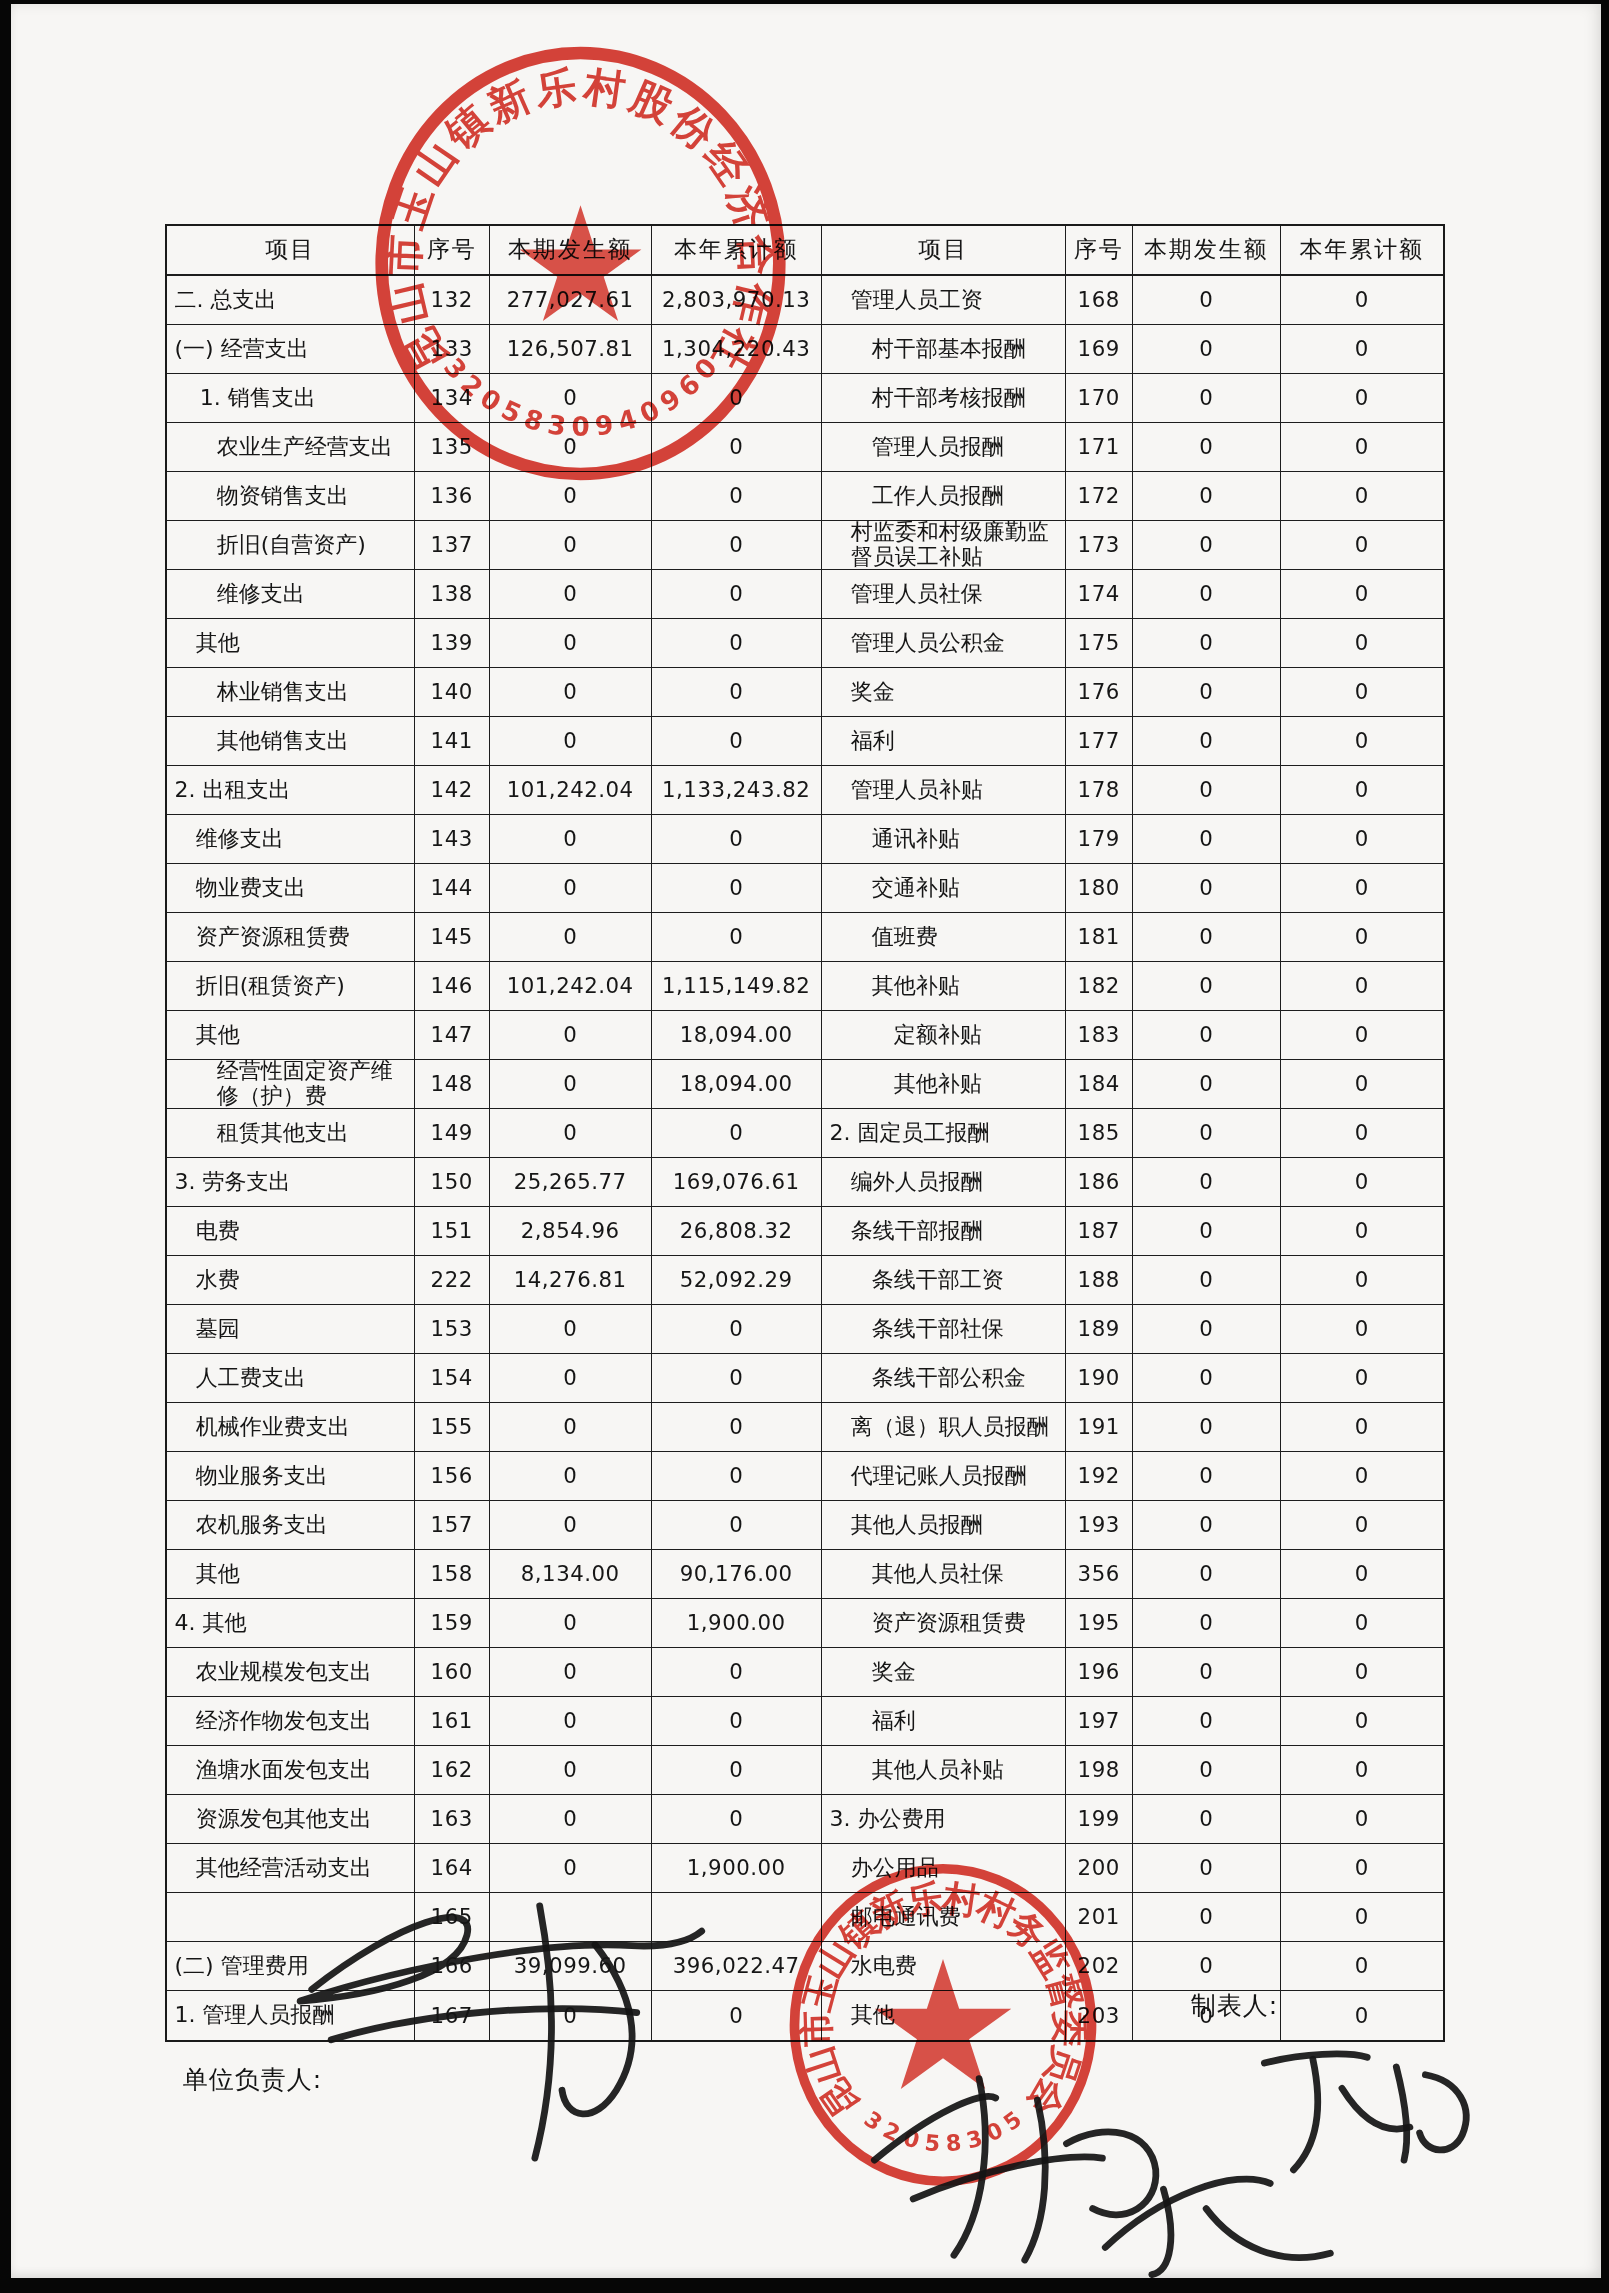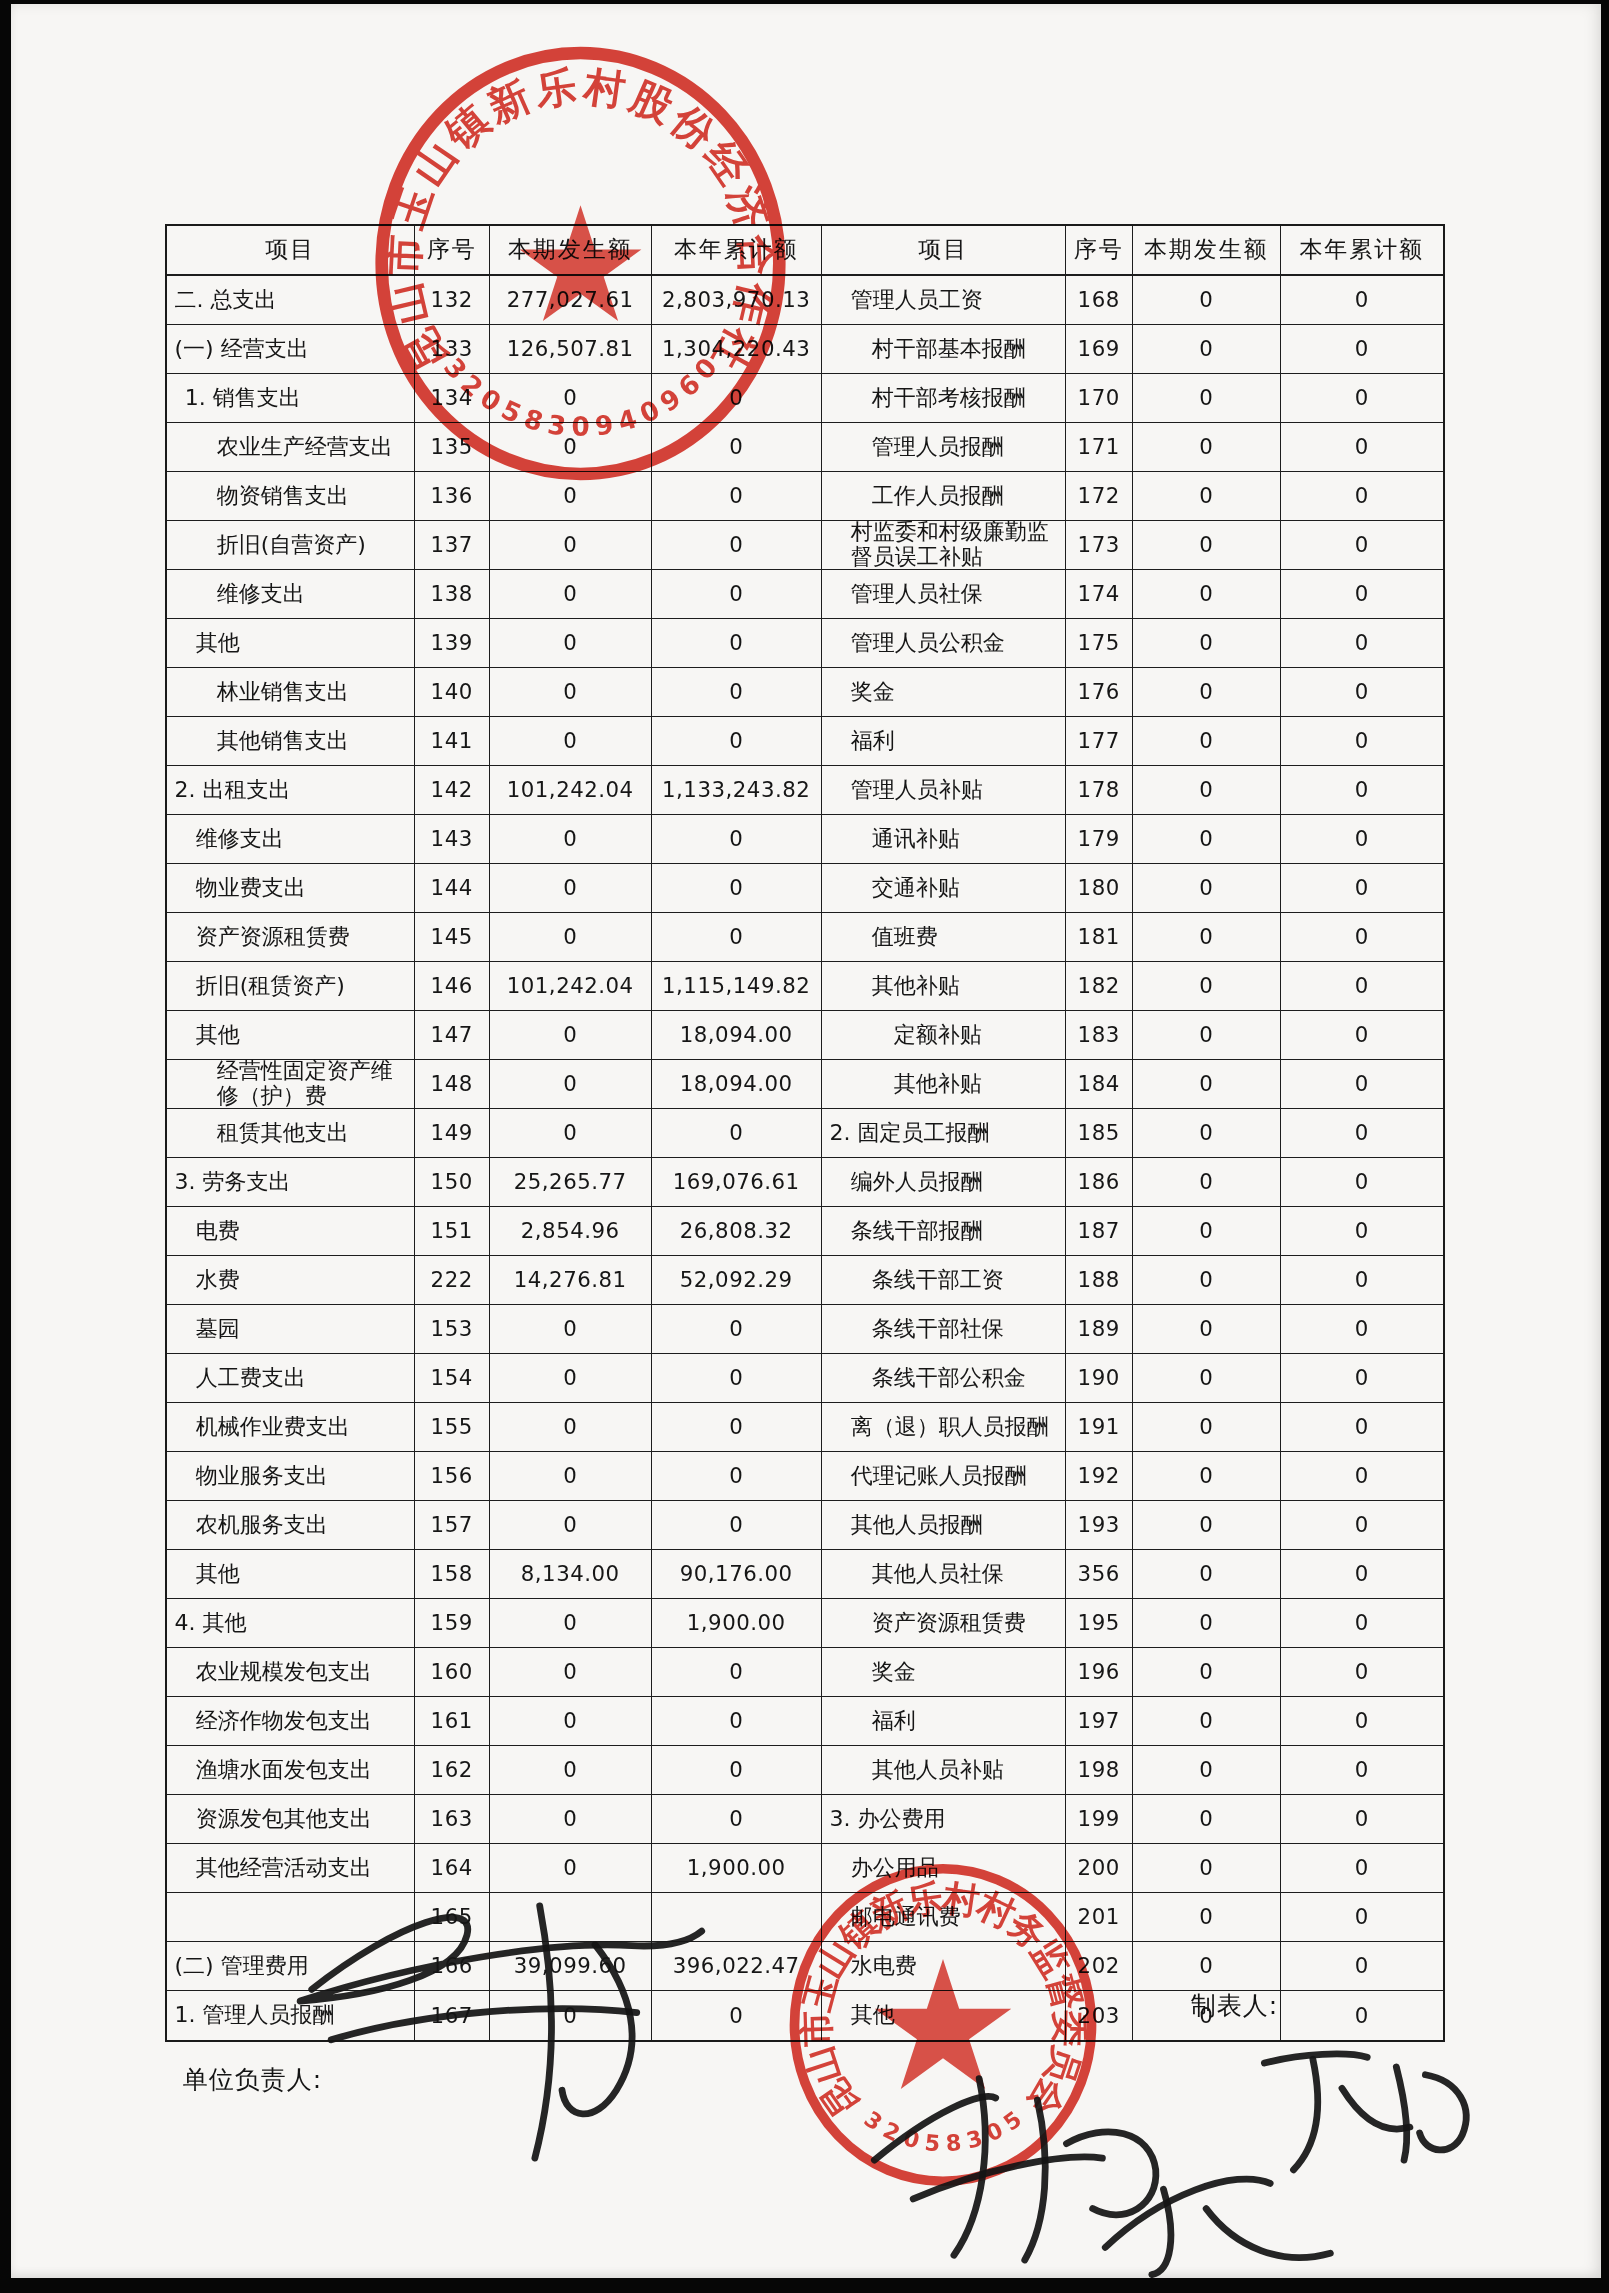--- a/index.html
+++ b/index.html
@@ -59,21 +59,21 @@
       <div class="c num">0</div>
       <div class="c num">0</div>
       <div class="c lab" style="padding-left: 7.8px;">(一) 经营支出</div>
       <div class="c num">133</div>
       <div class="c num">126,507.81</div>
       <div class="c num">1,304,220.43</div>
       <div class="c lab" style="padding-left: 50px;">村干部基本报酬</div>
       <div class="c num">169</div>
       <div class="c num">0</div>
       <div class="c num">0</div>
-      <div class="c lab" style="padding-left: 18px;">1. 销售支出</div>
+      <div class="c lab" style="padding-left: 33px;">1. 销售支出</div>
       <div class="c num">134</div>
       <div class="c num">0</div>
       <div class="c num">0</div>
       <div class="c lab" style="padding-left: 50px;">村干部考核报酬</div>
       <div class="c num">170</div>
       <div class="c num">0</div>
       <div class="c num">0</div>
       <div class="c lab" style="padding-left: 50px;">农业生产经营支出</div>
       <div class="c num">135</div>
       <div class="c num">0</div>

